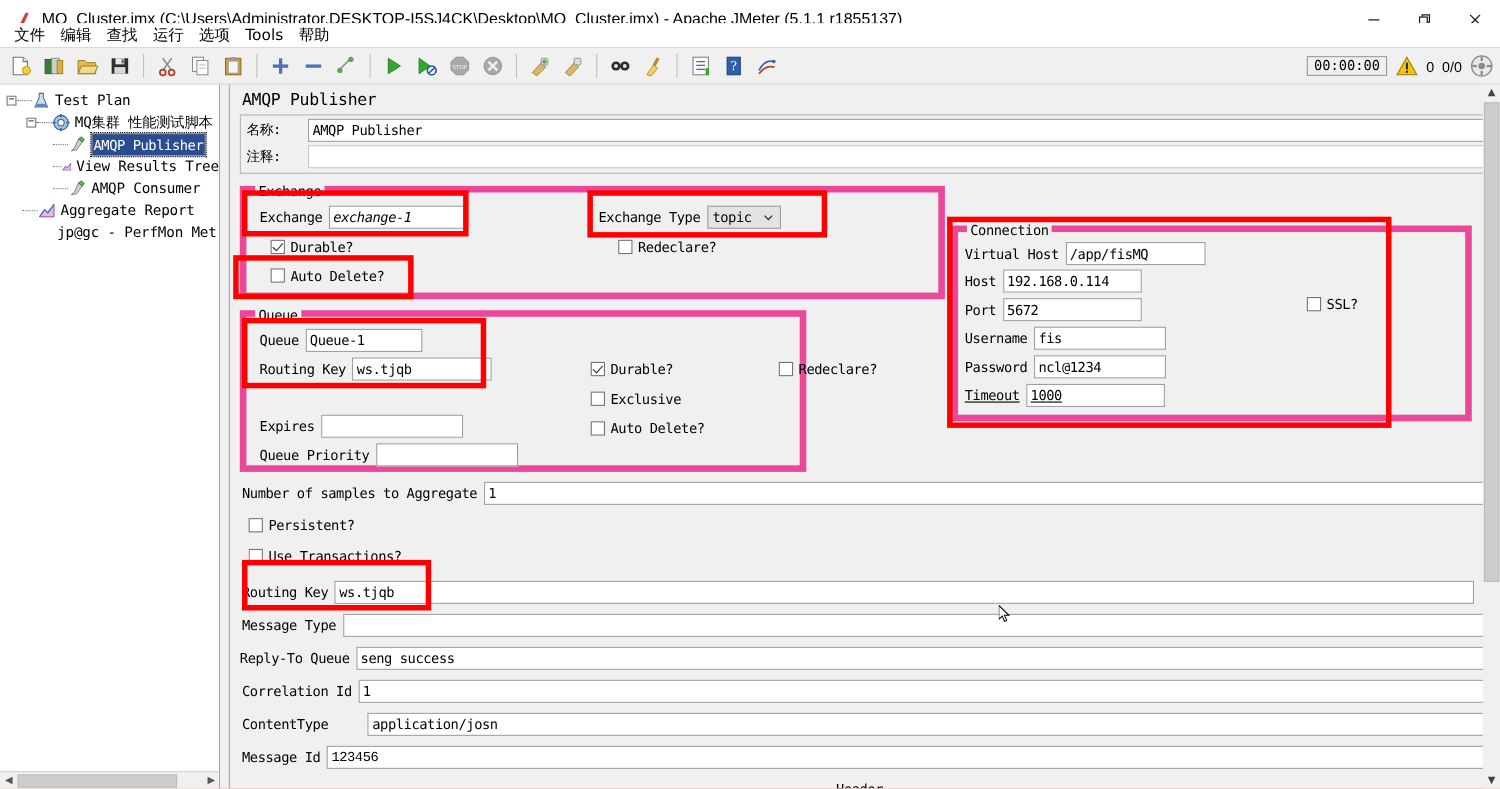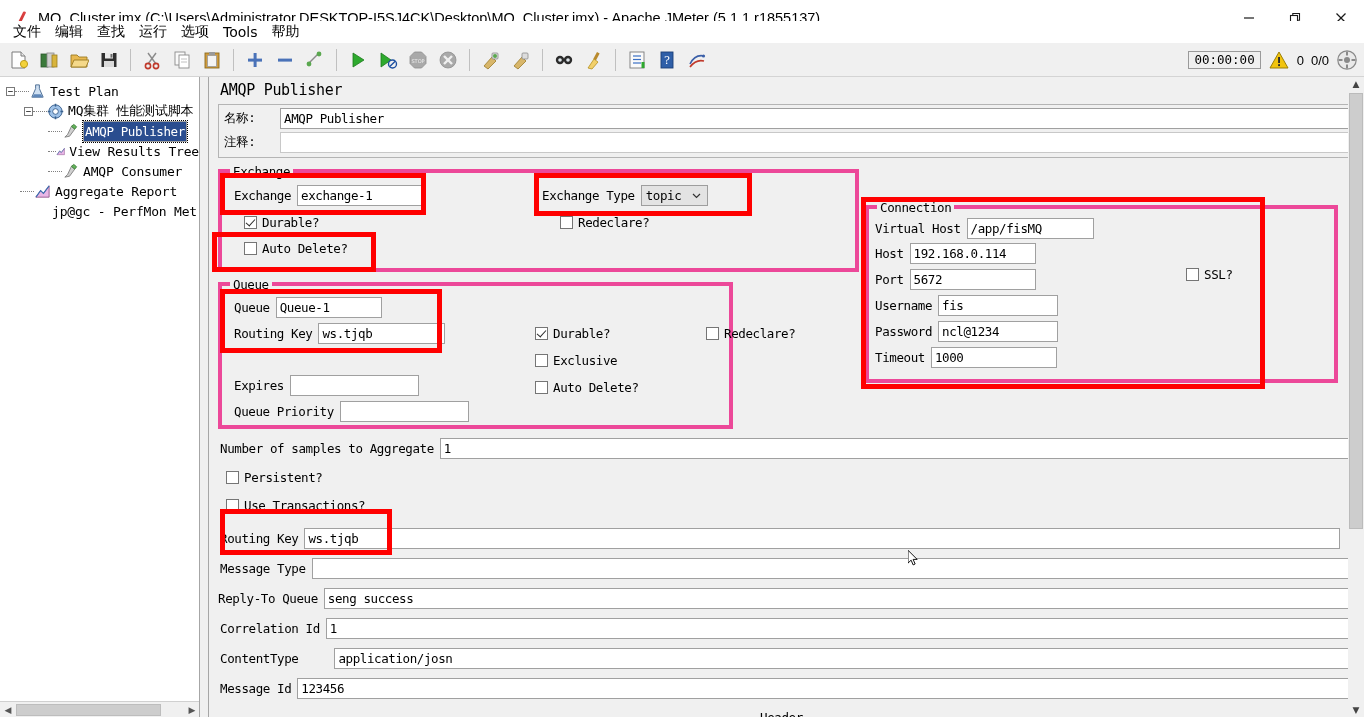--- a/index.html
+++ b/index.html
@@ -198,21 +198,21 @@
   
   .namebox {
     position: absolute; left: 8px; top: 27px; width: 1320px; height: 54px;
     border: 1px solid #b4b4b4; background: #f0f0f0;
   }
   .namerow { position: absolute; display: flex; align-items: center; }
 
   
   .group {
     position: absolute;
-    border: 4px solid #ec4899;
+    border: 6px solid #ec4899;
     background: #f0f0f0;
   }
   .group > .gtitle {
     position: absolute; top: -9px; left: 8px;
     background: #f0f0f0; padding: 0 3px;
     font-family: "DejaVu Sans Mono", monospace;
     font-size: 12.5px; color: #000;
     letter-spacing: -0.4px;
   }
 
@@ -613,21 +613,21 @@
           <span class="lbl" style="width:52px;">注释:</span>
           <input class="inp" style="width: 1203px; margin-left: 4px; border-color: rgb(200, 200, 200);" value="">
         </div>
       </div>
 
       <div class="group" style="left:8px; top:92px; width:641px; height:103px;">
         <div class="gtitle">Exchange</div>
 
         <div class="frow" style="left:12px; top:12px;">
           <span class="lbl">Exchange</span>
-          <input class="inp" style="width: 126px;" value="exchange-1">
+          <input class="inp" style="width: 126px; font-style: italic;" value="exchange-1">
         </div>
 
         <div class="frow" style="left:320px; top:12px;">
           <span class="lbl">Exchange Type</span>
           <div class="sel" style="width:67px;">
             <span>topic</span>
             <span class="caret">
               <svg width="11" height="11" viewBox="0 0 11 11">
                   <polyline points="2,4 5.5,7.5 9,4" fill="none" stroke="#333" stroke-width="1.2"></polyline>
                 </svg>
@@ -709,21 +709,21 @@
           <input class="inp" style="width: 126px;" value="5672">
         </div>
         <div class="frow" style="left:6px; top:86px;">
           <span class="lbl">Username</span>
           <input class="inp" style="width: 120px;" value="fis">
         </div>
         <div class="frow" style="left:6px; top:112px;">
           <span class="lbl">Password</span>
           <input class="inp" style="width: 120px;" value="ncl@1234">
         </div>
-        <div class="frow" style="left:6px; top:138px;">
+        <div class="frow" style="left:6px; top:138px;text-decoration:underline;">
           <span class="lbl">Timeout</span>
           <input class="inp" style="width: 126px;" value="1000">
         </div>
 
         <div class="cb" style="left:317px; top:58px;">
           <span class="cbox"></span>
           <span class="lbl">SSL?</span>
         </div>
       </div>
 
@@ -762,21 +762,21 @@
         <input class="inp" style="width: 1028px;" value="1">
       </div>
 
       <div class="frow" style="left:10px; top:571px;gap:30px;">
         <span class="lbl">ContentType</span>
         <input class="inp" style="width: 1049px;" value="application/josn">
       </div>
 
       <div class="frow" style="left:10px; top:601px;">
         <span class="lbl">Message Id</span>
-        <input class="inp" style="width: 1053px;" value="123456">
+        <input class="inp" style="width: 1053px; font-family: Liberation Mono, monospace;" value="123456">
       </div>
 
       <div class="bottom-cut" style="left:550px; top:633px;">Header</div>
 
       <div class="vscroll">
         <div class="vs-arrow">▲</div>
         <div class="vs-thumb" style="top:16px; height:436px;"></div>
         <div class="vs-arrow" style="position:absolute; bottom:0;">▼</div>
       </div>
     </div>

